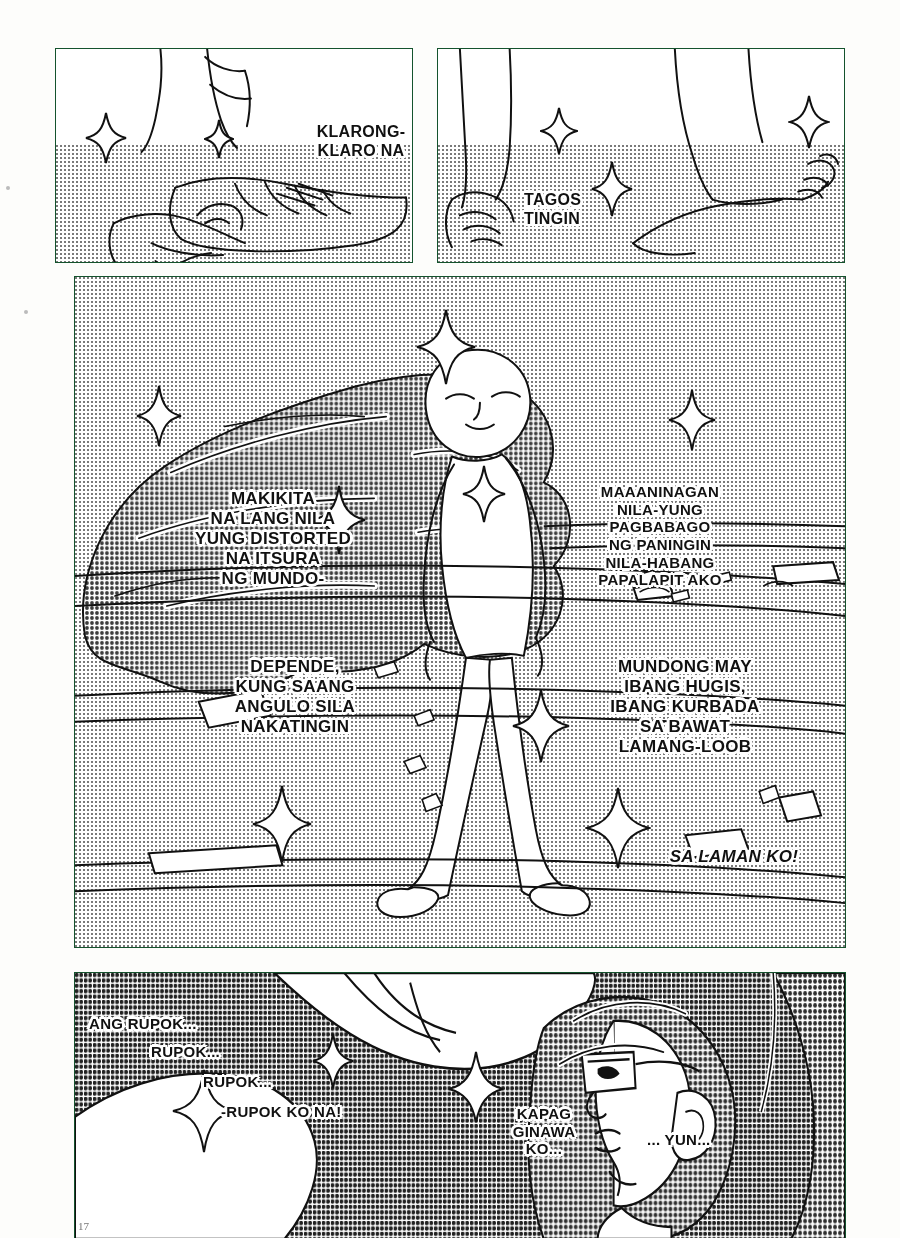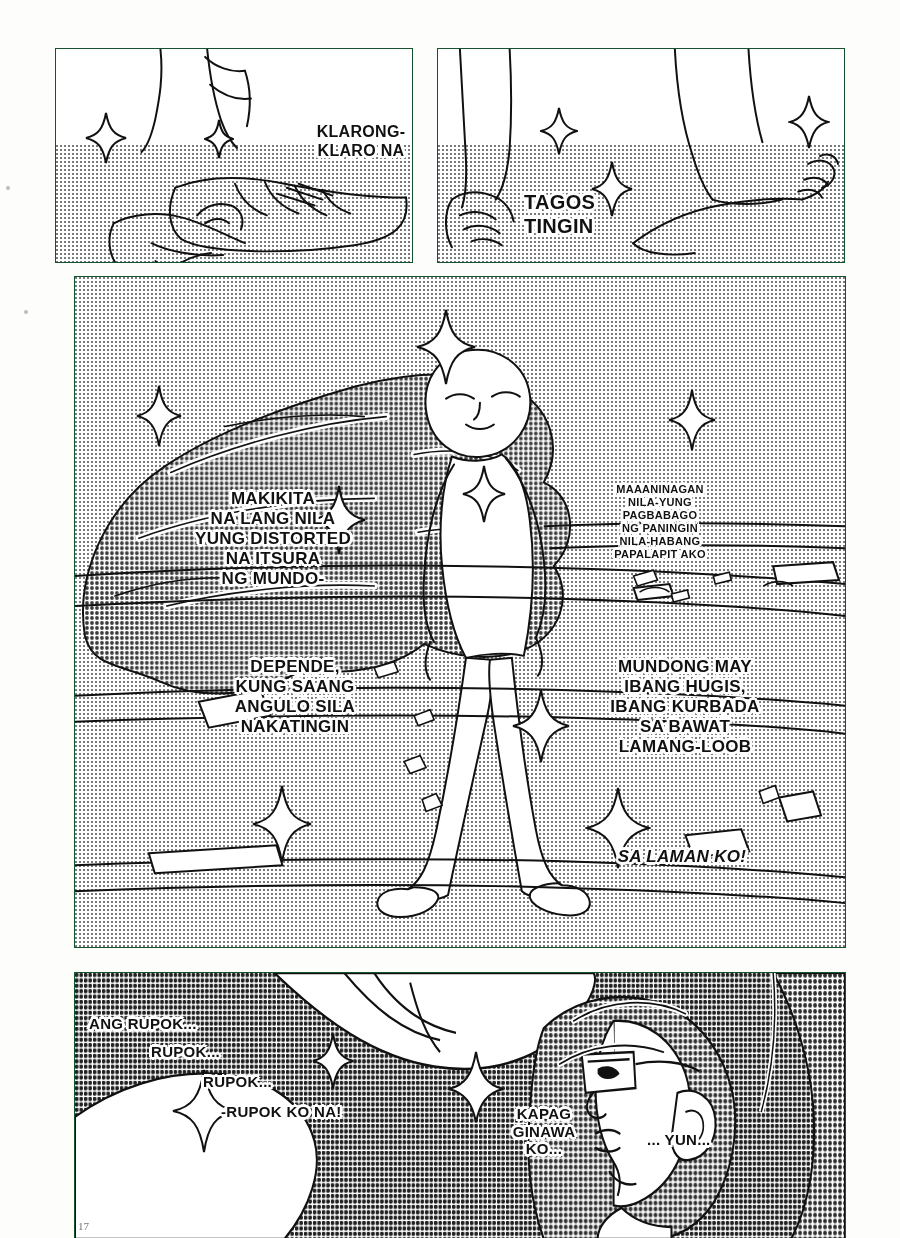--- a/index.html
+++ b/index.html
@@ -181,21 +181,21 @@
       <svg viewBox="0 0 44 56" width="44" height="56">
         <path d="M22 1 C25 18 30 25 42 28 C30 31 25 38 22 55 C19 38 14 31 2 28 C14 25 19 18 22 1 Z" fill="#fff" stroke="#111" stroke-width="2"></path>
       </svg>
     </div>
     <div class="sp-outline" style="left:350px; top:46px; width:42px; height:54px;">
       <svg viewBox="0 0 42 54" width="42" height="54">
         <path d="M21 1 C24 17 29 24 40 27 C29 30 24 37 21 53 C18 37 13 30 2 27 C13 24 18 17 21 1 Z" fill="#fff" stroke="#111" stroke-width="2"></path>
       </svg>
     </div>
 
-    <div class="balloon t-left" style="left:86px; top:142px; width:170px; font-size:20px;">TAGOS
+    <div class="balloon t-left" style="left:86px; top:142px; width:170px; font-size:16px;">TAGOS
 TINGIN</div>
   </div>
 
   <div class="panel tone-light" style="left:74px; top:276px; width:772px; height:672px;">
 
     <svg viewBox="0 0 772 672" preserveAspectRatio="none" style="position:absolute; inset:0; width:100%; height:100%;">
       <defs>
         <pattern id="hairTone" width="5" height="5" patternUnits="userSpaceOnUse">
           <rect width="5" height="5" fill="#ffffff"></rect>
           <circle cx="2" cy="2" r="1.9" fill="#3a3a3a"></circle>
@@ -335,39 +335,39 @@
         <path d="M33 1 C37 26 45 36 64 41 C45 46 37 56 33 81 C29 56 21 46 2 41 C21 36 29 26 33 1 Z" fill="#fff" stroke="#111" stroke-width="2"></path>
       </svg>
     </div>
 
     <div class="balloon t-center" style="left:78px; top:212px; width:240px; font-size:17px;">MAKIKITA
 NA LANG NILA
 YUNG DISTORTED
 NA ITSURA
 NG MUNDO-</div>
 
-    <div class="balloon t-center" style="left:470px; top:206px; width:230px; font-size:11px;">MAAANINAGAN
+    <div class="balloon t-center" style="left:470px; top:206px; width:230px; font-size:15px;">MAAANINAGAN
 NILA-YUNG
 PAGBABAGO
 NG PANINGIN
 NILA-HABANG
 PAPALAPIT AKO</div>
 
     <div class="balloon t-center" style="left:110px; top:380px; width:220px; font-size:17px;">DEPENDE,
 KUNG SAANG
 ANGULO SILA
 NAKATINGIN</div>
 
     <div class="balloon t-center" style="left:500px; top:380px; width:220px; font-size:17px;">MUNDONG MAY
 IBANG HUGIS,
 IBANG KURBADA
 SA BAWAT
 LAMANG-LOOB</div>
 
-    <div class="balloon t-center" style="left:502px; top:570px; width:210px; font-size:17px; font-style:italic;">SA LAMAN KO!</div>
+    <div class="balloon t-center" style="left:554px; top:570px; width:210px; font-size:17px; font-style:italic;">SA LAMAN KO!</div>
   </div>
 
   <div class="panel tone-dark" style="left:74px; top:972px; width:772px; height:268px;">
 
     <svg viewBox="0 0 772 222" preserveAspectRatio="none" style="position:absolute; inset:0; width:100%; height:100%;">
       <defs>
         <pattern id="hairTone2" width="5" height="5" patternUnits="userSpaceOnUse">
           <rect width="5" height="5" fill="#ffffff"></rect>
           <circle cx="2" cy="2" r="1.9" fill="#2e2e2e"></circle>
         </pattern>

